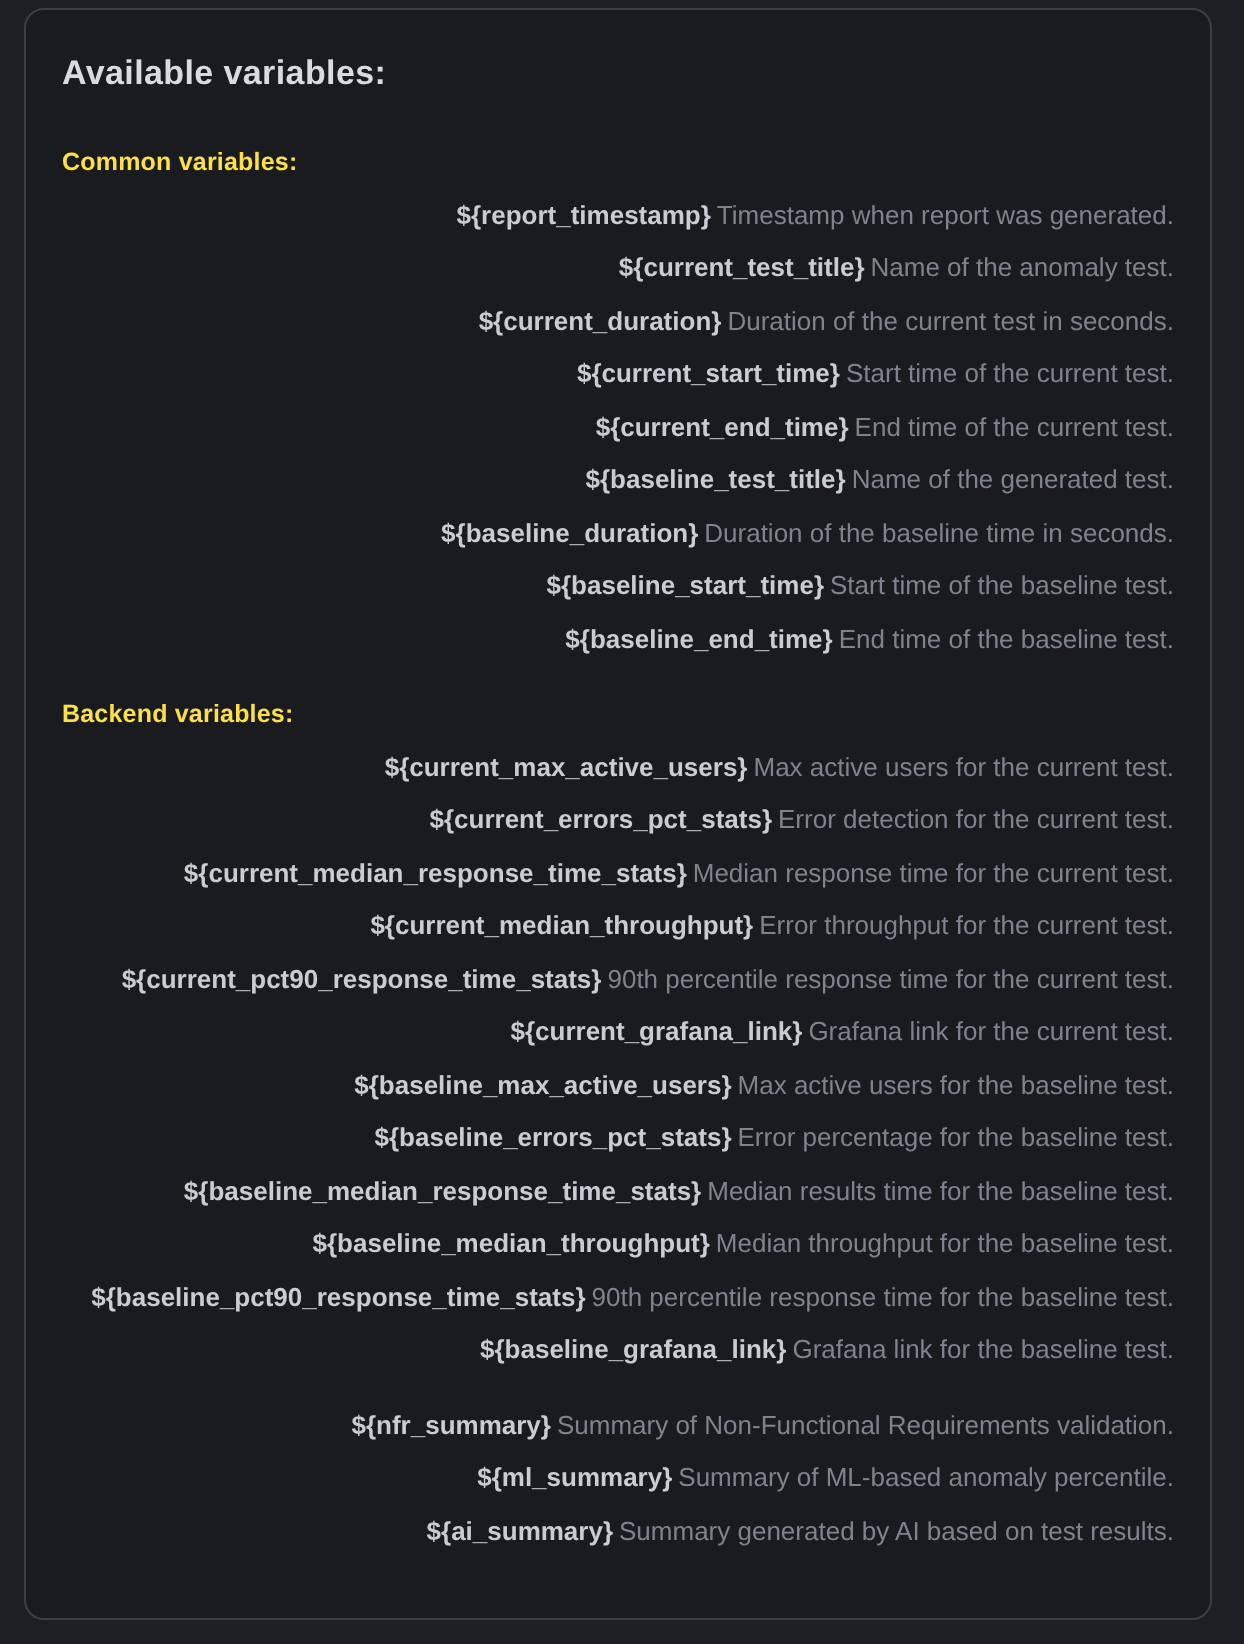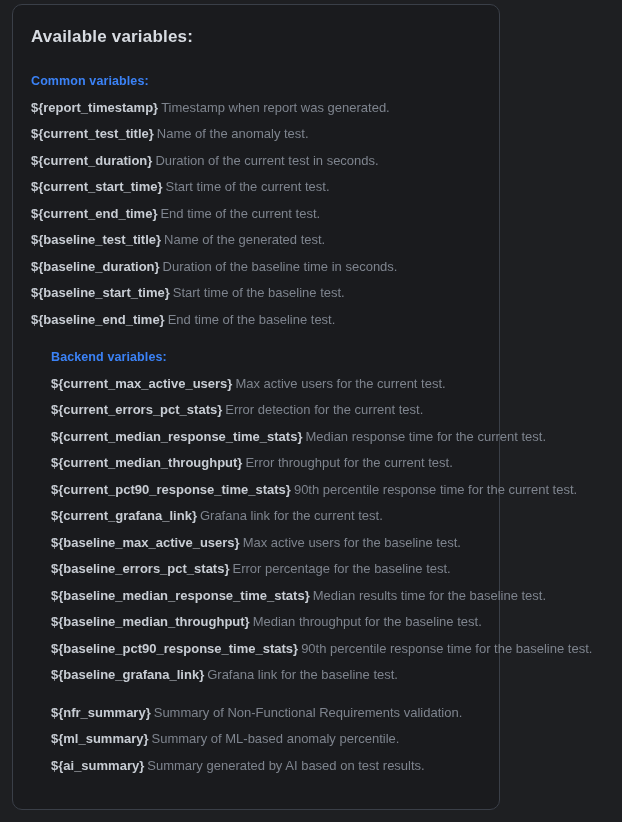--- a/index.html
+++ b/index.html
@@ -8,50 +8,50 @@
     background: #1e1f22;
     width: 622px;
     height: 822px;
     overflow: hidden;
     font-family: "Liberation Sans", sans-serif;
   }
   .panel {
     position: absolute;
     left: 12px;
     top: 4px;
-    width: 488px;
+    width: 594px;
     height: 806px;
     box-sizing: border-box;
     background: #1a1b1e;
     border: 1px solid #3a3f48;
     border-radius: 10px;
     padding: 22px 18px 0 18px;
   }
   .panel-title {
     font-size: 17px;
     font-weight: 700;
     color: #d8dce2;
     letter-spacing: 0.2px;
     margin: 0 0 21px 0;
   }
   .group-label {
     font-size: 12.5px;
     font-weight: 700;
-    color: #3b82f6;
+    color: #fde047;
     line-height: 26.5px;
     letter-spacing: 0.1px;
   }
   .group + .group {
     margin-top: 11px;
-    margin-left: 20px;
   }
   .row {
     font-size: 13px;
     line-height: 26.5px;
     white-space: nowrap;
+    text-align: right;
   }
   .var-name {
     font-weight: 700;
     color: #c8cdd4;
     margin-right: 3px;
   }
   .var-desc {
     font-weight: 400;
     color: #7e848e;
   }

